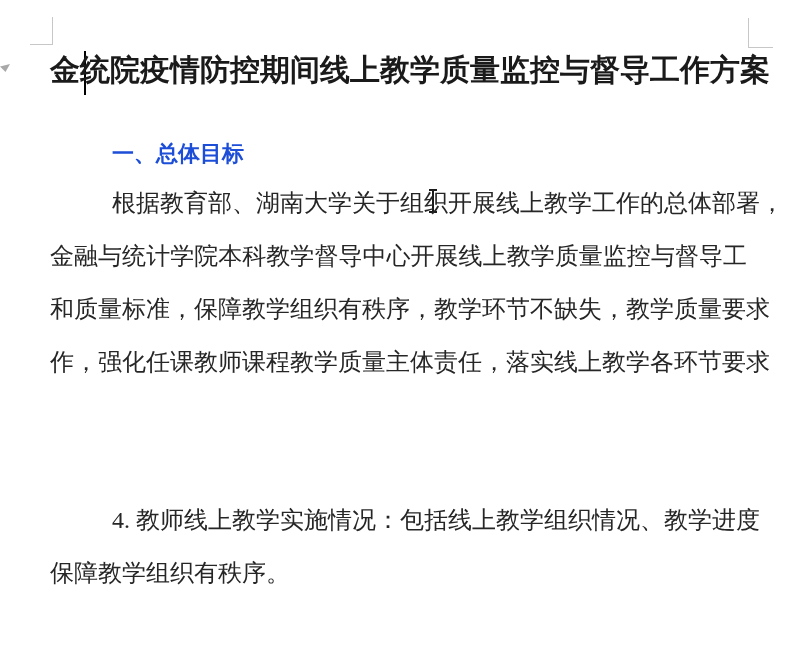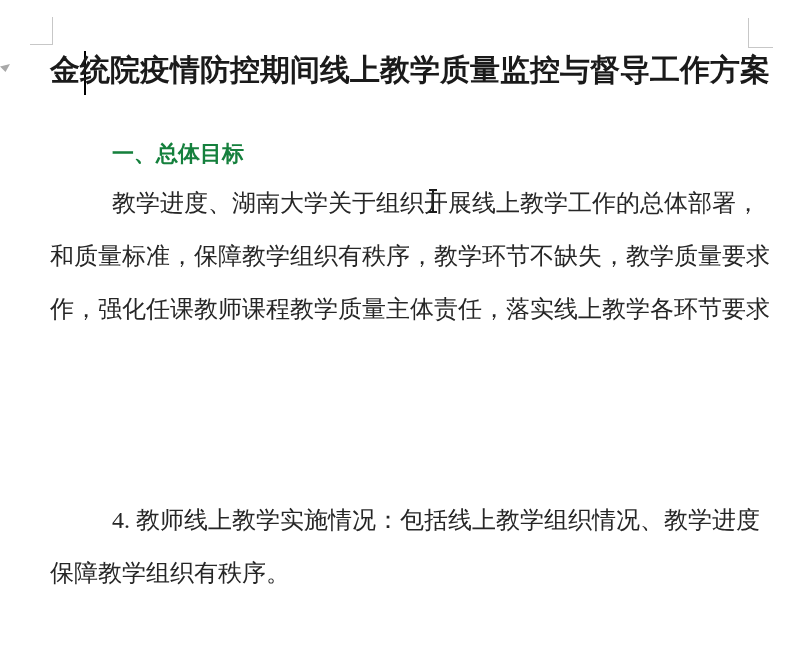--- a/index.html
+++ b/index.html
@@ -38,21 +38,21 @@
 
   .title {
     position: absolute; left: 50px; right: 48px; top: 43px; height: 53px;
     margin: 0; line-height: 53px;
     font-size: 30px; font-weight: bold; color: #1a1a1a;
     text-align: center; white-space: nowrap;
   }
   .h {
     position: absolute; left: 50px; right: 48px; margin: 0;
     padding-left: 62px;
-    font-size: 22px; font-weight: bold; line-height: 32px; color: #15803d;
+    font-size: 22px; font-weight: bold; line-height: 32px; color: #1d4ed8;
     white-space: nowrap;
   }
   .s1h { top: 138px; }
   .s2h { top: 450px; }
 
   .para { position: absolute; left: 50px; right: 48px; font-size: 24px; }
   .p1 { top: 177px; }
   .p2 { top: 494px; }
   .line { height: 53px; line-height: 53px; white-space: nowrap; }
   .line.j { text-align: justify; text-align-last: justify; }
@@ -73,21 +73,22 @@
     <i class="t"></i>
       <i class="v"></i>
       <i class="b"></i>
   </div>
 
   <h1 class="title">金统院疫情防控期间线上教学质量监控与督导工作方案</h1>
 
   <h2 class="h s1h">一、总体目标</h2>
 
   <div class="para p1">
-    <div class="line indent j">教学进度、湖南大学关于组织开展线上教学工作的总体部署，</div>
+    <div class="line indent j">根据教育部、湖南大学关于组织开展线上教学工作的总体部署，</div>
+    <div class="line j">金融与统计学院本科教学督导中心开展线上教学质量监控与督导工</div>
     <div class="line j">和质量标准，保障教学组织有秩序，教学环节不缺失，教学质量要求</div>
     <div class="line j">作，强化任课教师课程教学质量主体责任，落实线上教学各环节要求</div>
   </div>
 
 
   <div class="para p2">
     <div class="line indent j">4. 教师线上教学实施情况：包括线上教学组织情况、教学进度</div>
     <div class="line">保障教学组织有秩序。</div>
   </div>
 

